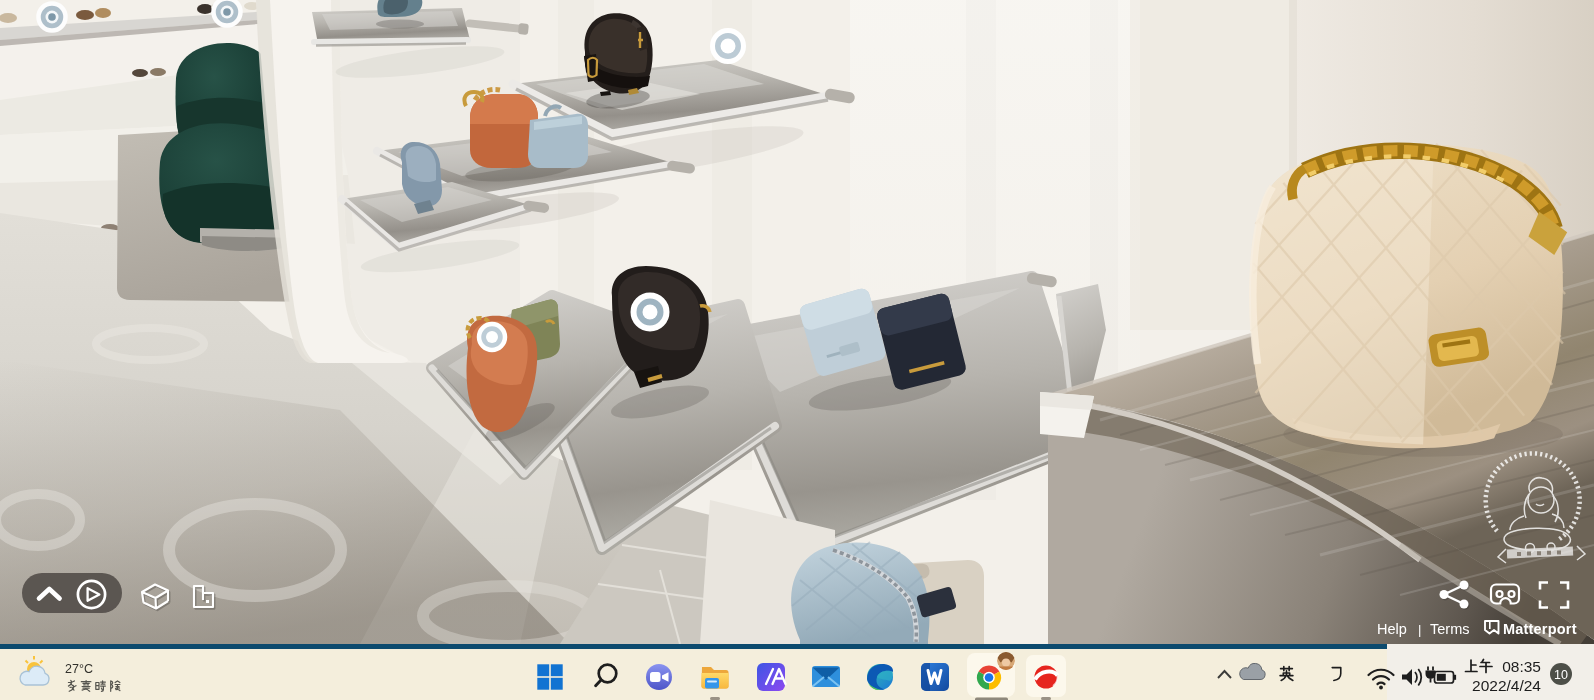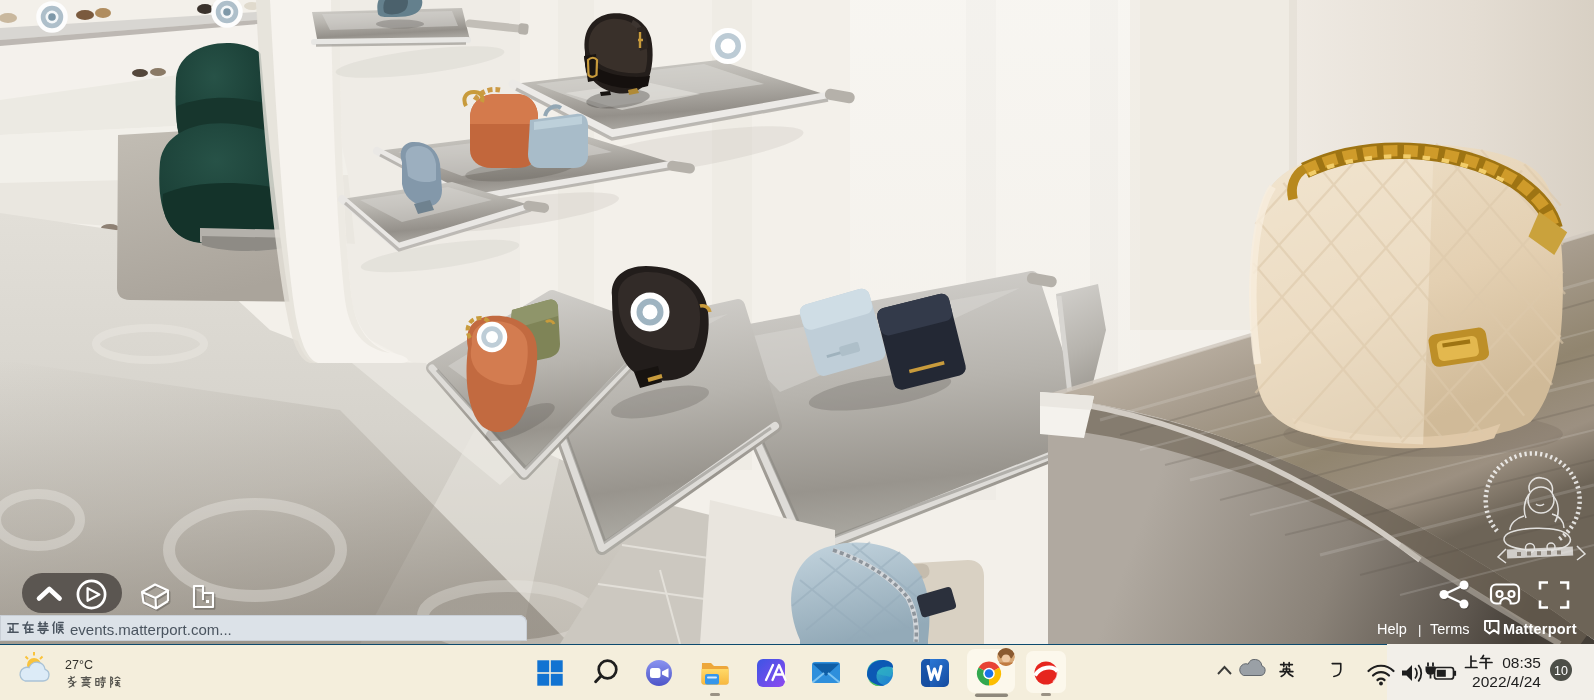--- a/index.html
+++ b/index.html
@@ -1,21 +1,21 @@
 <!DOCTYPE html>
 <html><head><meta charset="utf-8">
 <style>
 html,body{margin:0;padding:0}
 #screen{position:relative;width:1594px;height:700px;overflow:hidden;font-family:"Liberation Sans",sans-serif;background:#f2efe9}
 #scene{position:absolute;left:0;top:0}
 #statusbar{position:absolute;left:0;top:615px;width:527px;height:26px;background:#dce2e8;border-top-right-radius:8px;box-shadow:0 0 0 1px #c9cfd6 inset}
 #statusbar svg{position:absolute;left:0;top:0}
 #mpleft{position:absolute;left:0;top:560px}
 #mpright{position:absolute;right:4px;top:570px}
-#taskbar{position:absolute;left:0;top:644px;width:1387px;height:56px;background:#f4eedc;border-top:1px solid #0c4a6e;box-sizing:border-box}
+#taskbar{position:absolute;left:0;top:644px;width:1387px;height:56px;background:#f4eedc;border-top:5px solid #0c4a6e;box-sizing:border-box}
 </style></head>
 <body>
 <div id="screen">
 <svg width="0" height="0" style="position:absolute">
 <defs>
 <g id="cZheng">
           <path d="M1,2 H13 M7,2 V12 M3.5,6 V12 M3.5,8.5 H6.5 M1,12 H13"></path>
         </g>
 <g id="cZai">
           <path d="M1,3.5 H13 M6.5,0 L3,7.5 M4.5,5.5 V13 M9,5.5 V12 M6.5,8.5 H12.5 M6,12 H13"></path>
@@ -425,31 +425,20 @@
 <path d="M1506,535 c8,-8 52,-10 62,0 6,6 0,12 -10,14 -18,3 -42,1 -50,-4 -6,-4 -4,-8 -2,-10 z"></path>
 <circle cx="1530" cy="548" r="4.5"></circle>
         <circle cx="1551" cy="547" r="4"></circle>
 <path d="M1506,549 l-8,8 8,6"></path>
 <path d="M1577,546 l8,8 -8,6"></path>
 <path d="M1507,554 l66,-3" stroke-width="9" opacity=".85"></path>
 <path d="M1517,554 l4,0 M1527,553.6 l4,0 M1537,553.2 l4,0 M1547,552.8 l4,0 M1557,552.4 l4,0" stroke="#8d857c" stroke-width="4"></path>
 </g>
 </svg>
 
-<div id="statusbar">
-      <svg width="527" height="26" viewBox="0 0 527 26">
-<g stroke="#4a545f" fill="none" stroke-width="1.7" stroke-linecap="round" stroke-linejoin="round">
-<use href="#cZheng" transform="translate(7,7) scale(.86)"></use>
-<use href="#cZai" transform="translate(22,7) scale(.86)"></use>
-<use href="#cDeng" transform="translate(37,7) scale(.86)"></use>
-<use href="#cHou" transform="translate(52,7) scale(.86)"></use>
-</g>
-<text x="70" y="19.5" font-size="15" fill="#4a545f">events.matterport.com...</text>
-</svg>
-    </div>
 
 <div id="mpleft"><svg width="240" height="60" viewBox="0 0 240 60">
 <rect x="22" y="13" width="100" height="40" rx="20" fill="#55504b" opacity=".93"></rect>
 <path d="M39,38.5 L49.3,29 L59.6,38.5" fill="none" stroke="#ffffff" stroke-width="4.6" stroke-linecap="round" stroke-linejoin="round"></path>
 <circle cx="91.5" cy="34.5" r="13.6" fill="none" stroke="#ffffff" stroke-width="2.7"></circle>
 <path d="M87.6,28.2 L99.4,34.5 L87.6,40.8 Z" fill="none" stroke="#ffffff" stroke-width="2.3" stroke-linejoin="round"></path>
 <g stroke="#3d3a36" stroke-width="2.1" fill="none" stroke-linejoin="round" opacity=".35" transform="translate(1.4,1.6)">
 <path d="M142,32 L155,24.5 L168,30.5 L155.5,38 Z M142,32 L143.5,42.5 M168,30.5 L168,41 M155.5,38 L156,48.5 M143.5,42.5 L156,48.5 L168,41"></path>
 <path d="M194,26 h9 v7 h10 v14 h-19 z M203,33 v7"></path>
 </g>

